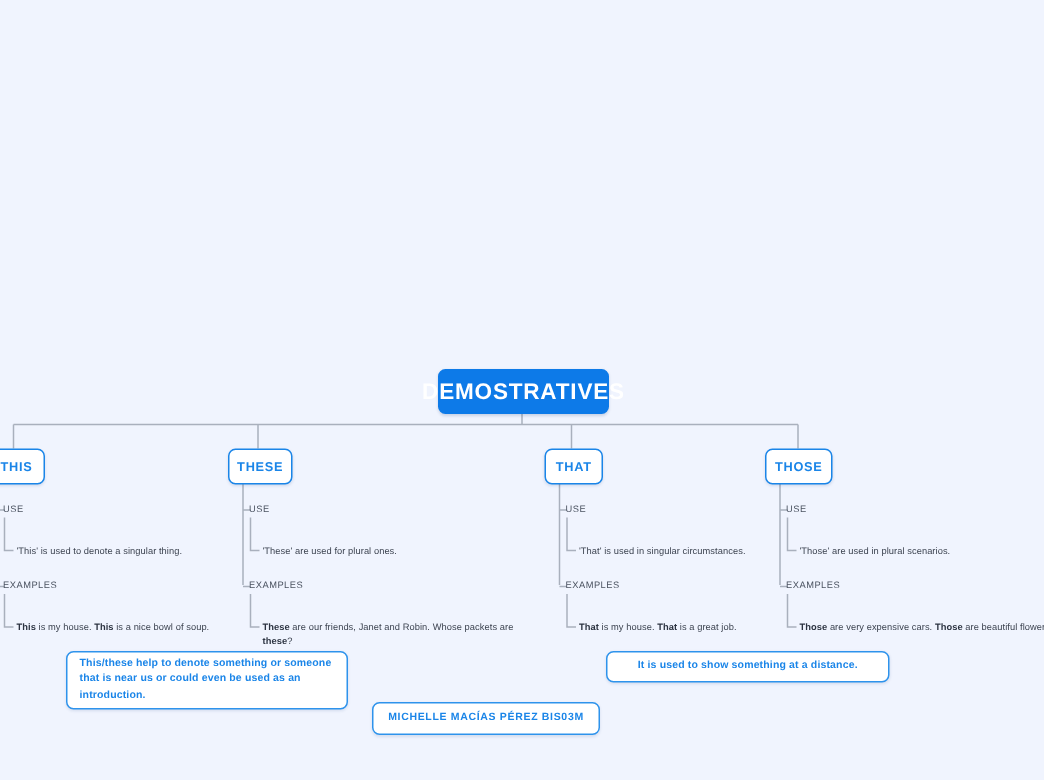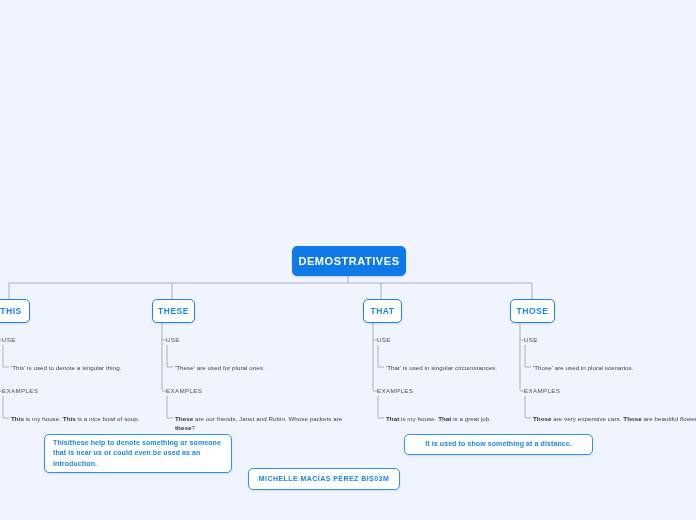--- a/index.html
+++ b/index.html
@@ -42,21 +42,21 @@
     background: #0d7ae8;
     border: 1px solid #0d7ae8;
     border-radius: 5px;
     box-shadow: 0 1px 2px rgba(20,60,120,0.18);
     display: flex;
     align-items: center;
     justify-content: center;
   }
   .root-node .root-label {
     color: #ffffff;
-    font-size: 11px;
+    font-size: 15px;
     font-weight: bold;
     letter-spacing: 0.55px;
     white-space: nowrap;
   }
 
   
   .branch-node {
     position: absolute;
     height: 22px;
     background: #ffffff;

